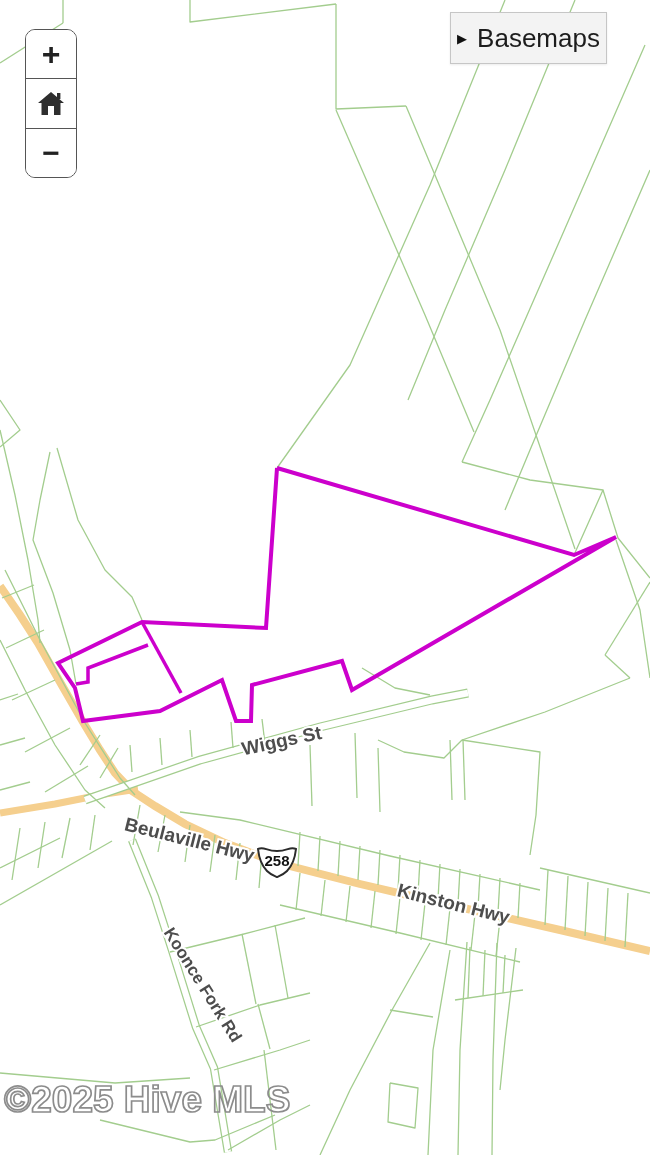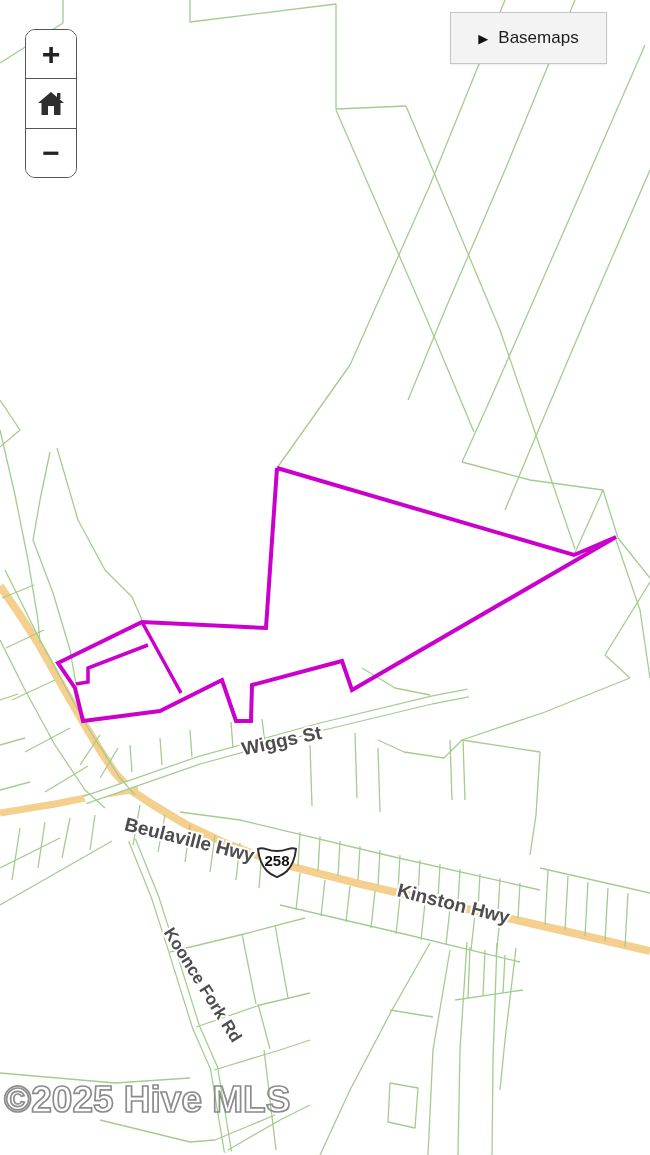--- a/index.html
+++ b/index.html
@@ -17,21 +17,21 @@
   .zc-glyph{font-size:32px;font-weight:700;color:#222;line-height:1;
              font-family:"Liberation Sans",sans-serif;}
   .zc-minus{font-size:30px;}
 
   
   .basemaps{position:absolute;left:450px;top:12px;width:157px;height:52px;
             background:#f3f3f3;border:1px solid #c6c6c6;box-shadow:0 1px 2px rgba(0,0,0,.08);
             display:flex;align-items:center;justify-content:center;gap:10px;cursor:pointer;
             font-family:"Liberation Sans",sans-serif;z-index:5;}
   .bm-arrow{font-size:13px;color:#111;line-height:1;}
-  .bm-label{font-size:17px;color:#1c1c1c;}
+  .bm-label{font-size:26px;color:#1c1c1c;}
 
   .street-label{font-family:"Liberation Sans",sans-serif;font-weight:bold;
                 paint-order:stroke;stroke:#ffffff;stroke-width:4px;}
   #wm-text{font-family:"Liberation Sans",sans-serif;font-weight:bold;}
 </style>
 </head>
 <body>
 
 <div id="stage">
 

